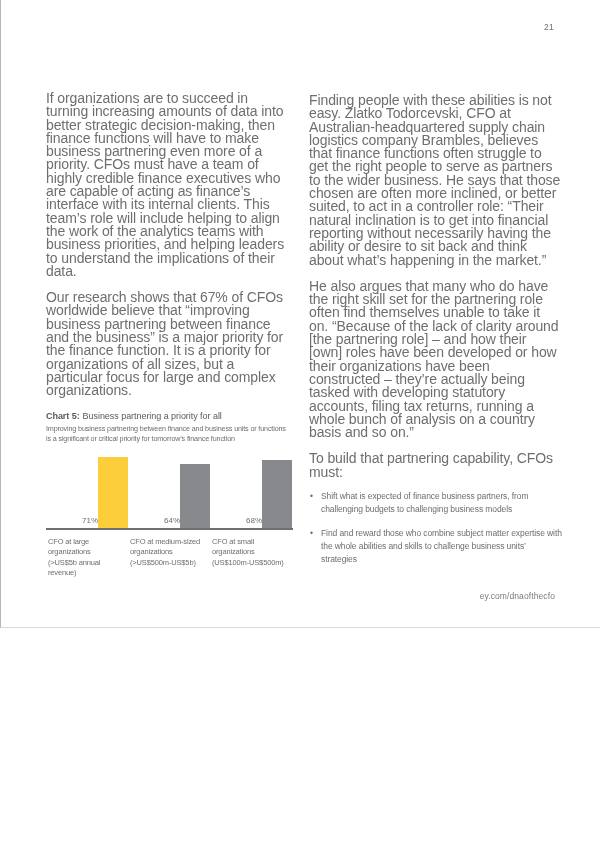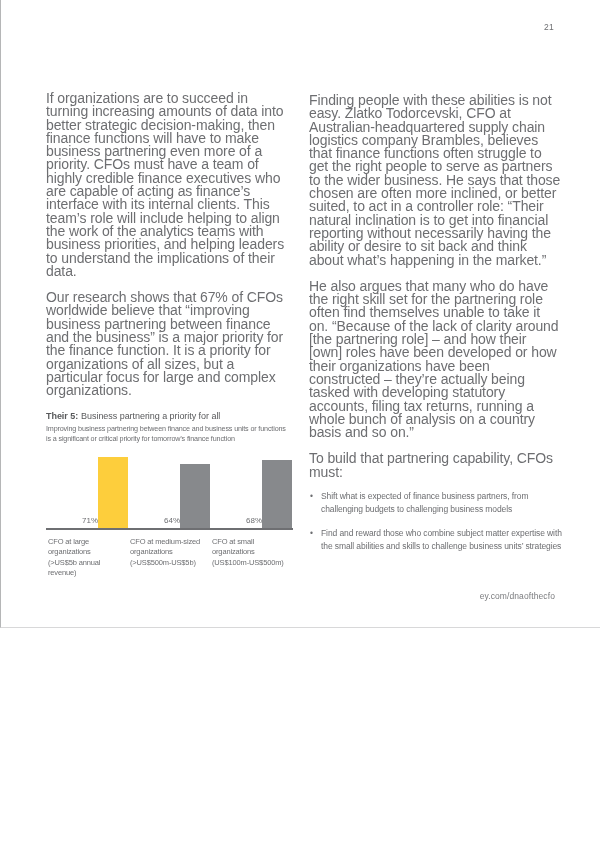--- a/index.html
+++ b/index.html
@@ -64,21 +64,21 @@
 
 <div class="page">
 
   <div class="page-number">21</div>
 
   <div class="col-left">
     <p class="body-p">If organizations are to succeed in turning increasing amounts of data into better strategic decision-making, then finance functions will have to make business partnering even more of a priority. CFOs must have a team of highly credible finance executives who are capable of acting as finance’s interface with its internal clients. This team’s role will include helping to align the work of the analytics teams with business priorities, and helping leaders to understand the implications of their data.</p>
     <p class="body-p">Our research shows that 67% of CFOs worldwide believe that “improving business partnering between finance and the business” is a major priority for the finance function. It is a priority for organizations of all sizes, but a particular focus for large and complex organizations.</p>
 
     <div class="chart-title">
-      <span class="bold">Their 5:</span><span>Business partnering a priority for all</span>
+      <span class="bold">Chart 5:</span><span>Business partnering a priority for all</span>
     </div>
     <div class="chart-subtitle">Improving business partnering between finance and business units or functions
 is a significant or critical priority for tomorrow’s finance function</div>
 
     <div class="chart">
       <div class="chart-col">
         <div class="bar-value">71%</div>
         <div class="bar bar-0" style="height: 71px; background: rgb(253, 206, 60);"></div>
       </div>
       <div class="chart-col">
@@ -101,18 +101,18 @@
 organizations
 (US$100m-US$500m)</div>
     </div>
   </div>
 
   <div class="col-right">
     <p class="body-p">Finding people with these abilities is not easy. Zlatko Todorcevski, CFO at Australian-headquartered supply chain logistics company Brambles, believes that finance functions often struggle to get the right people to serve as partners to the wider business. He says that those chosen are often more inclined, or better suited, to act in a controller role: “Their natural inclination is to get into financial reporting without necessarily having the ability or desire to sit back and think about what’s happening in the market.”</p>
     <p class="body-p">He also argues that many who do have the right skill set for the partnering role often find themselves unable to take it on. “Because of the lack of clarity around [the partnering role] – and how their [own] roles have been developed or how their organizations have been constructed – they’re actually being tasked with developing statutory accounts, filing tax returns, running a whole bunch of analysis on a country basis and so on.”</p>
     <p class="body-p lead-in">To build that partnering capability, CFOs must:</p>
     <div class="bullet">Shift what is expected of finance business partners, from challenging budgets to challenging business models</div>
-    <div class="bullet">Find and reward those who combine subject matter expertise with the small abilities and skills to challenge business units’ strategies</div>
+    <div class="bullet">Find and reward those who combine subject matter expertise with the whole abilities and skills to challenge business units’ strategies</div>
   </div>
 
   <a class="footer-link" href="#">ey.com/dnaofthecfo</a>
 
 </div>
 
 </body></html>

